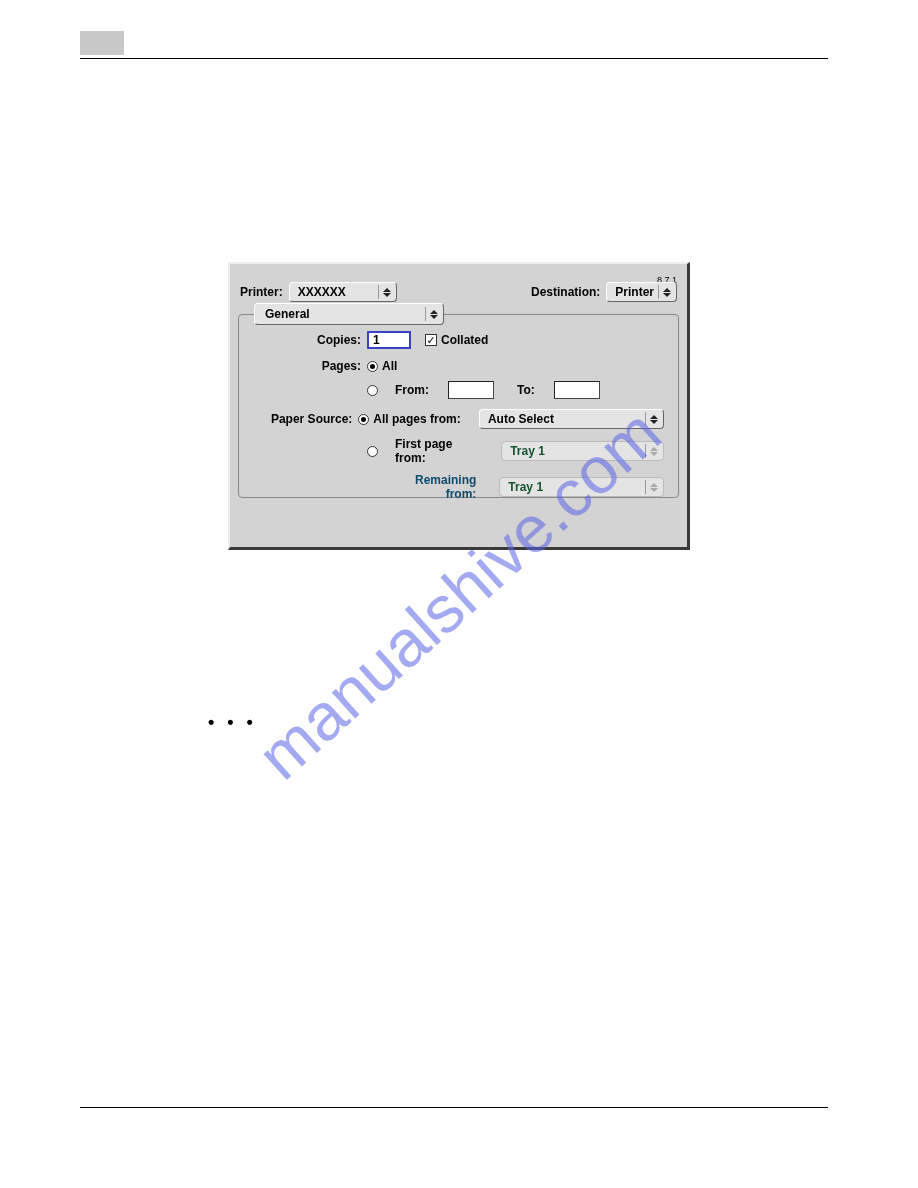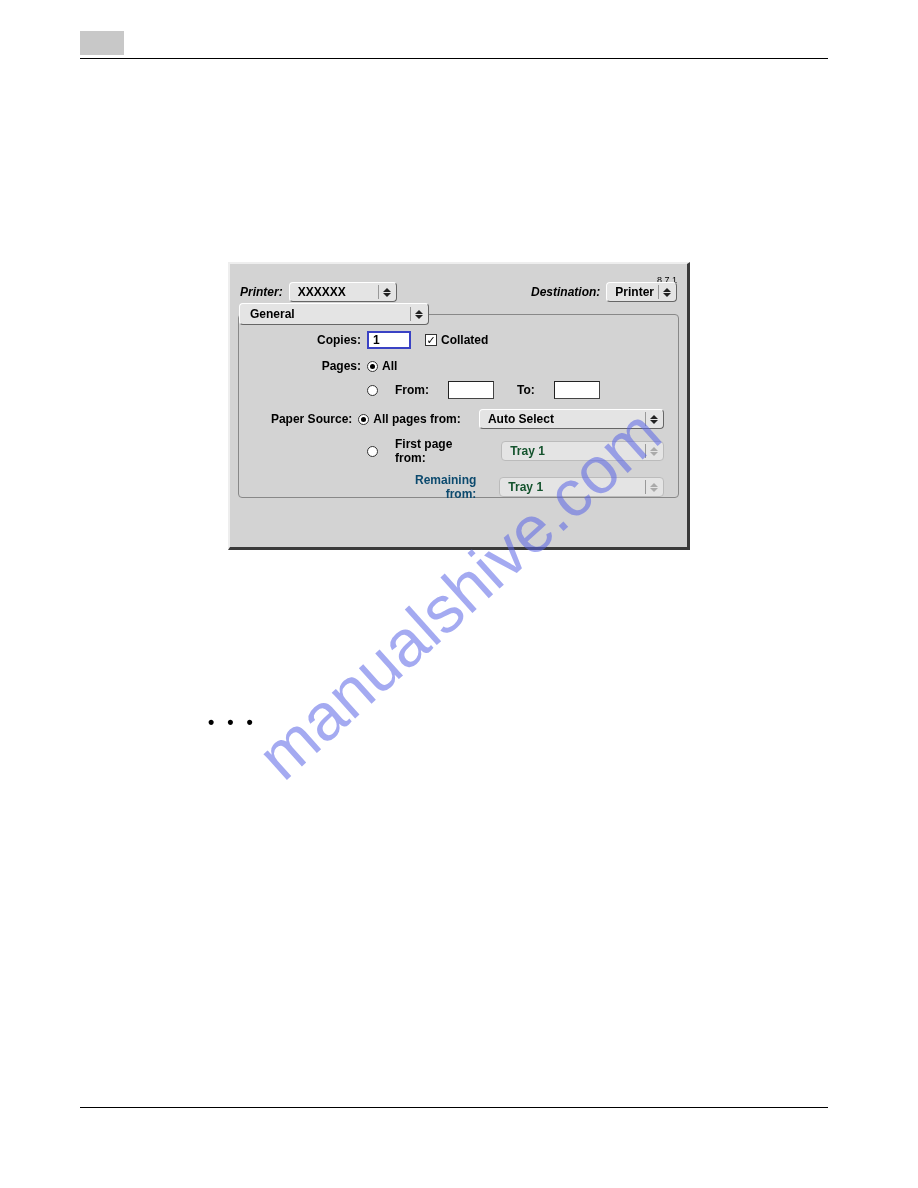--- a/index.html
+++ b/index.html
@@ -8,28 +8,28 @@
   .header-bar { height: 26px; display: flex; align-items: center; }
   .header-tab { width: 44px; height: 24px; background: #c8c8c8; }
   .hr-top { border: none; border-top: 1.5px solid #000; margin-top: 2px; }
   .hr-bottom { border: none; border-top: 1.5px solid #000; position: absolute; bottom: 80px; left: 80px; right: 90px; }
 
   
   .dialog { position: absolute; top: 262px; left: 50%; transform: translateX(-50%); width: 462px; height: 288px; background: #d3d3d3; border-top: 2px solid #eee; border-left: 2px solid #eee; border-right: 3px solid #3a3a3a; border-bottom: 3px solid #3a3a3a; font-family: Verdana, "Lucida Grande", sans-serif; font-size: 12px; }
   .version { position: absolute; top: 11px; right: 10px; font-size: 9px; }
   .row { display: flex; align-items: center; }
   .row1 { position: absolute; top: 18px; left: 10px; right: 10px; justify-content: space-between; }
-  .lbl { font-weight: 700; font-size: 12px; margin-right: 6px; font-style: italic; }
+  .lbl { font-weight: 700; font-size: 12px; margin-right: 6px; }
   .combo { display: inline-flex; align-items: center; background: #e4e4e4; border-top: 1px solid #fff; border-left: 1px solid #fff; border-right: 1px solid #666; border-bottom: 1px solid #666; border-radius: 4px; padding: 2px 4px 2px 8px; font-weight: 700; font-size: 12px; cursor: pointer; }
   .spinner { width: 14px; height: 14px; display: inline-flex; flex-direction: column; justify-content: center; align-items: center; margin-left: 4px; gap: 1px; border-left: 1px solid #999; padding-left: 3px; }
   .arr-up { width: 0; height: 0; border-left: 4px solid transparent; border-right: 4px solid transparent; border-bottom: 4px solid #222; }
   .arr-down { width: 0; height: 0; border-left: 4px solid transparent; border-right: 4px solid transparent; border-top: 4px solid #222; }
 
   .fieldset { position: absolute; top: 50px; left: 8px; right: 8px; height: 184px; border: 1px solid #888; border-radius: 4px; }
-  .legend-combo { position: absolute; top: -12px; left: 0; width: 190px; background: #e4e4e4; border-top: 1px solid #fff; border-left: 1px solid #fff; border-right: 1px solid #666; border-bottom: 1px solid #666; border-radius: 4px; padding: 3px 4px 3px 10px; font-weight: 700; font-size: 12px; display: flex; justify-content: space-between; align-items: center; cursor: pointer; }
+  .legend-combo { position: absolute; top: -12px; left: 15px; width: 190px; background: #e4e4e4; border-top: 1px solid #fff; border-left: 1px solid #fff; border-right: 1px solid #666; border-bottom: 1px solid #666; border-radius: 4px; padding: 3px 4px 3px 10px; font-weight: 700; font-size: 12px; display: flex; justify-content: space-between; align-items: center; cursor: pointer; }
   .inner { padding: 10px 14px 10px 14px; }
   .form-row { display: flex; align-items: center; margin-bottom: 8px; }
   .col-lbl { width: 108px; text-align: right; font-weight: 700; font-size: 12px; margin-right: 6px; }
   .textinput { width: 44px; height: 18px; background: #fff; border: 2px solid #3a42c4; text-align: left; padding-left: 4px; font-weight: 700; font-size: 12px; }
   .textinput.plain { border: 1px solid #444; border-top-color: #222; border-left-color: #222; width: 46px; height: 18px; }
   .checkbox { width: 12px; height: 12px; background: #fff; border: 1px solid #333; margin-left: 14px; margin-right: 4px; display: inline-flex; align-items: center; justify-content: center; cursor: pointer; }
   .checkmark { font-size: 11px; line-height: 11px; }
   .radio { width: 11px; height: 11px; border: 1px solid #333; border-radius: 50%; background: #fff; display: inline-flex; align-items: center; justify-content: center; margin-right: 4px; cursor: pointer; flex-shrink: 0; }
   .radio.sel::after { content: ""; width: 5px; height: 5px; border-radius: 50%; background: #000; }
   .sub { margin-left: 114px; gap: 13px; }

